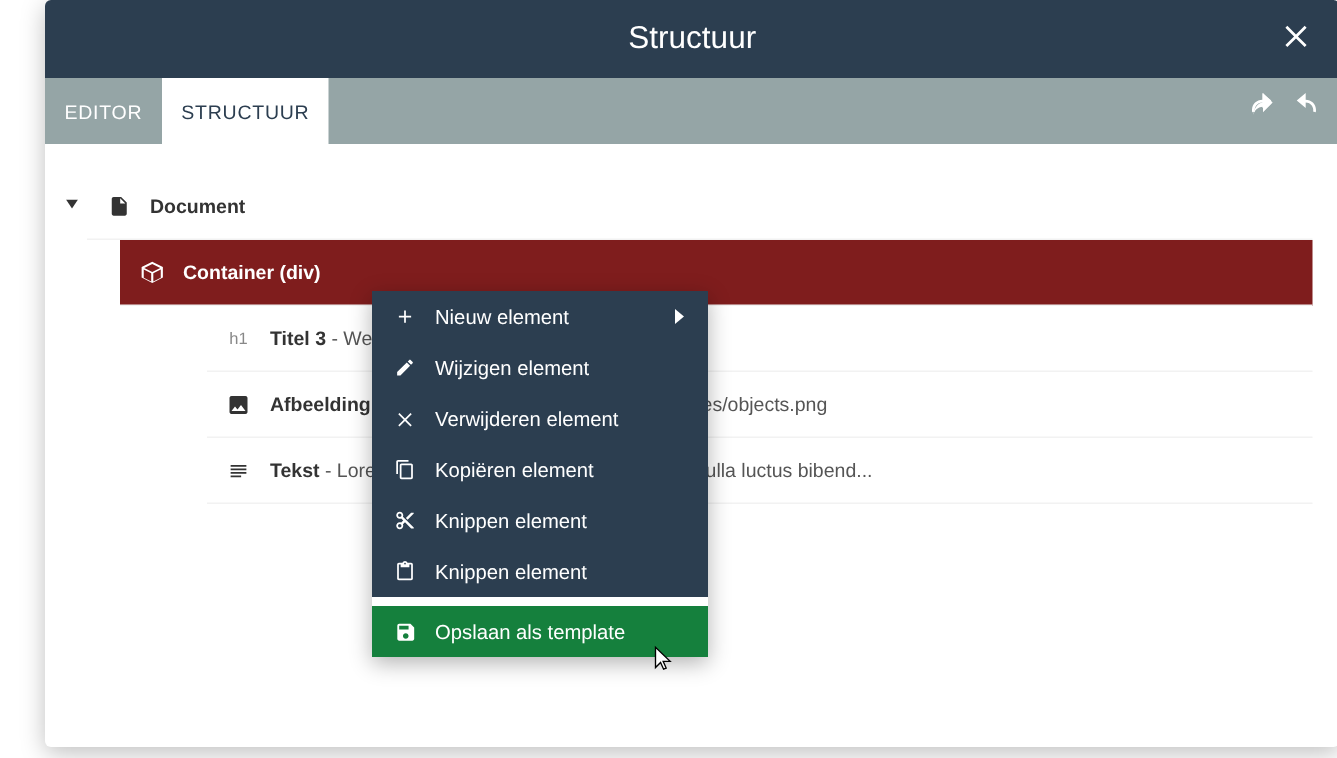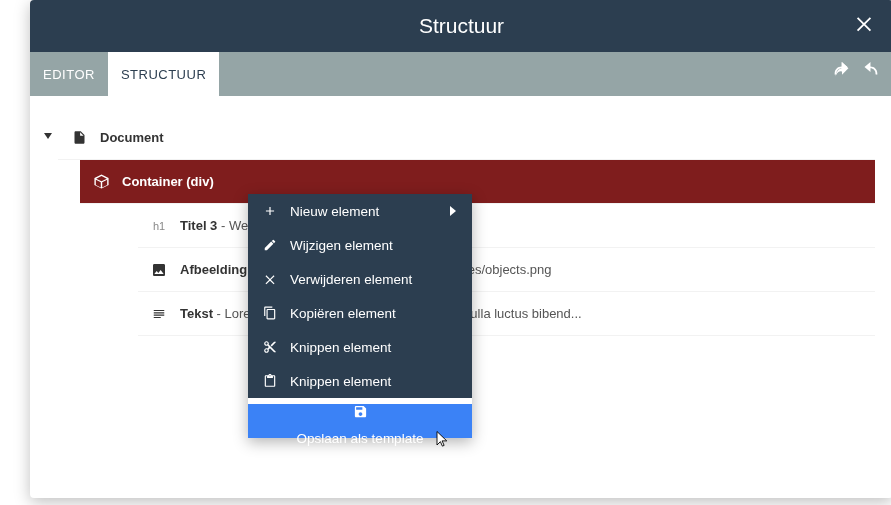--- a/index.html
+++ b/index.html
@@ -49,21 +49,21 @@
     background: #2c3e50; color: #fff; font-size: 13.5px;
     box-shadow: 0 4px 14px rgba(0,0,0,0.3);
   }
   .menu-item {
     height: 34px; display:flex; align-items:center; gap: 12px; padding: 0 14px;
     cursor: pointer; position: relative;
   }
   .menu-item .mi-icon { width: 16px; display:flex; align-items:center; justify-content:center; }
   .menu-item .chev { margin-left: auto; }
   .menu-sep { height: 6px; background: #fff; }
-  .menu-item.highlight { background: #3b82f6; flex-direction: column; }
+  .menu-item.highlight { background: #15803d; }
   .cursor {
     position: absolute; left: 404px; top: 428px; pointer-events: none;
   }
 </style>
 </head>
 <body>
 
 <div class="modal">
 
   <div class="title-bar">

